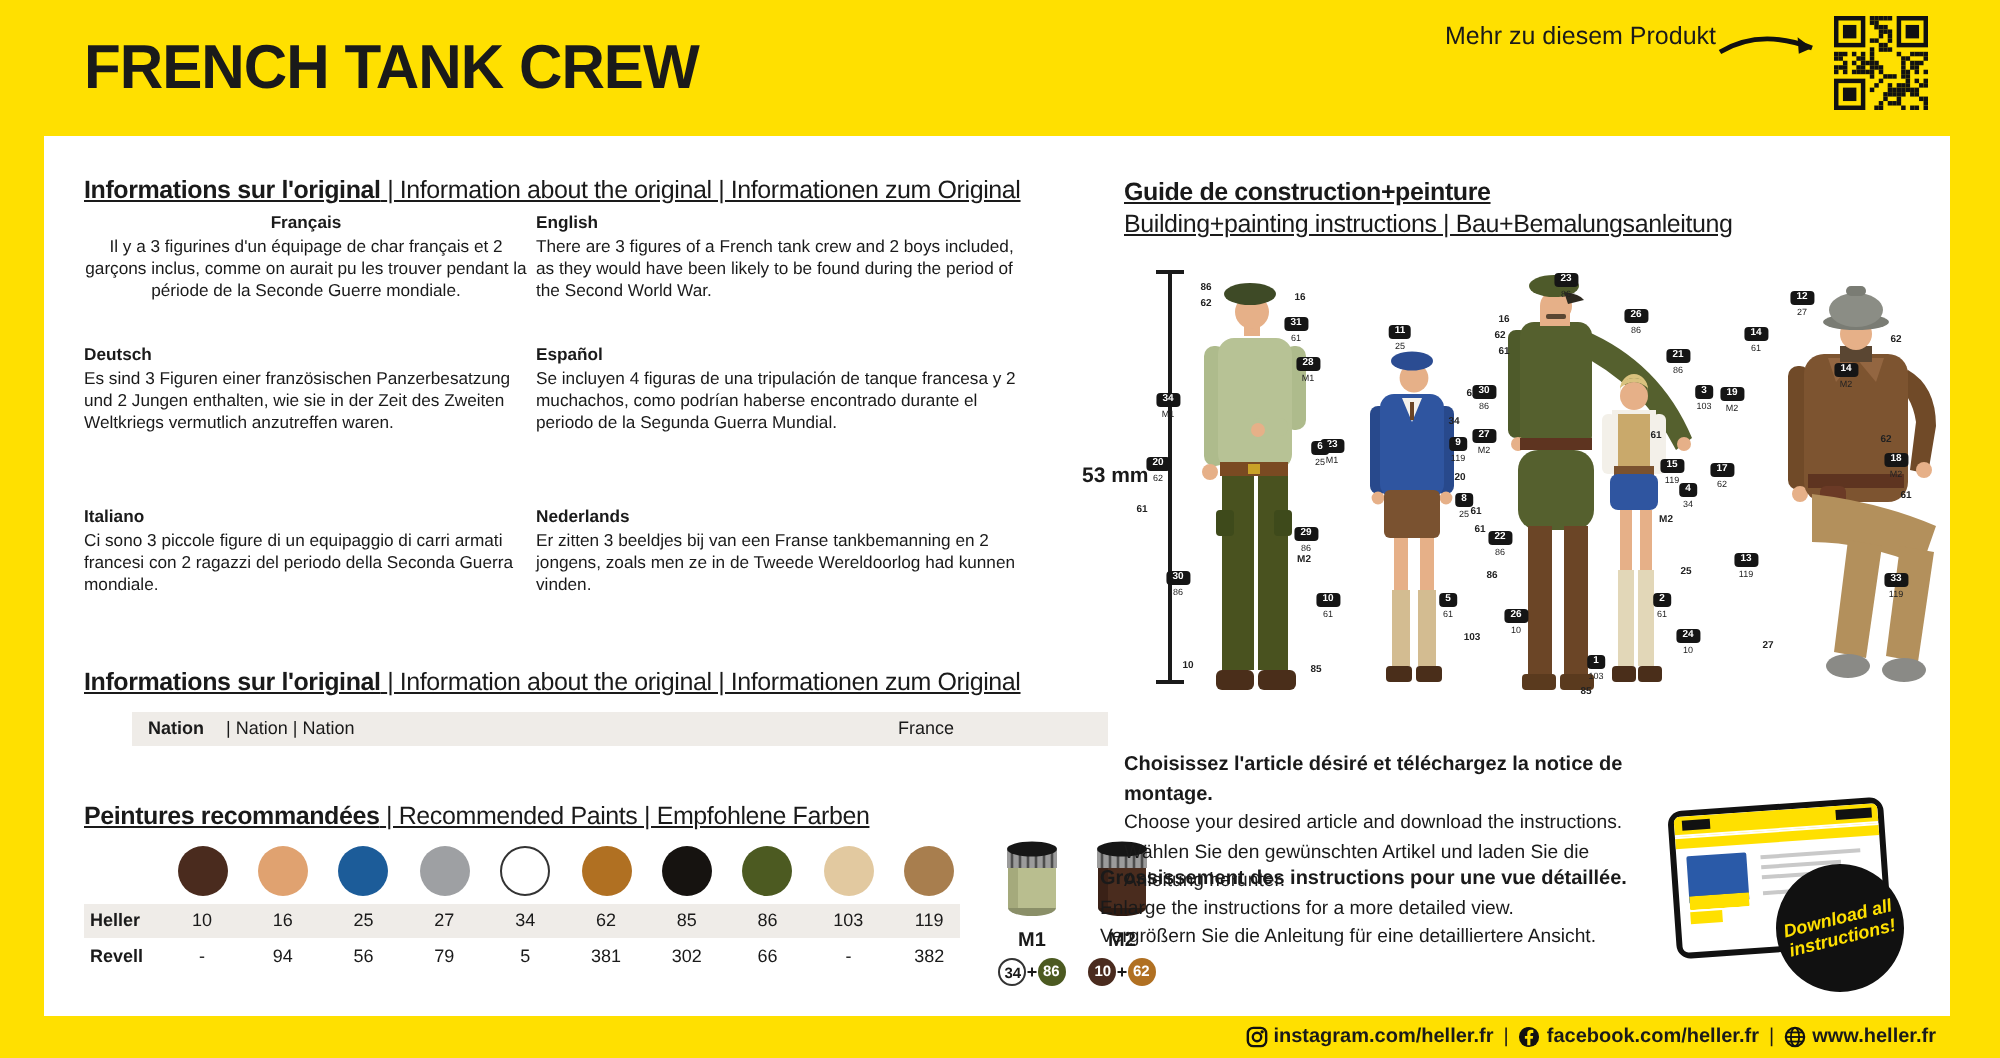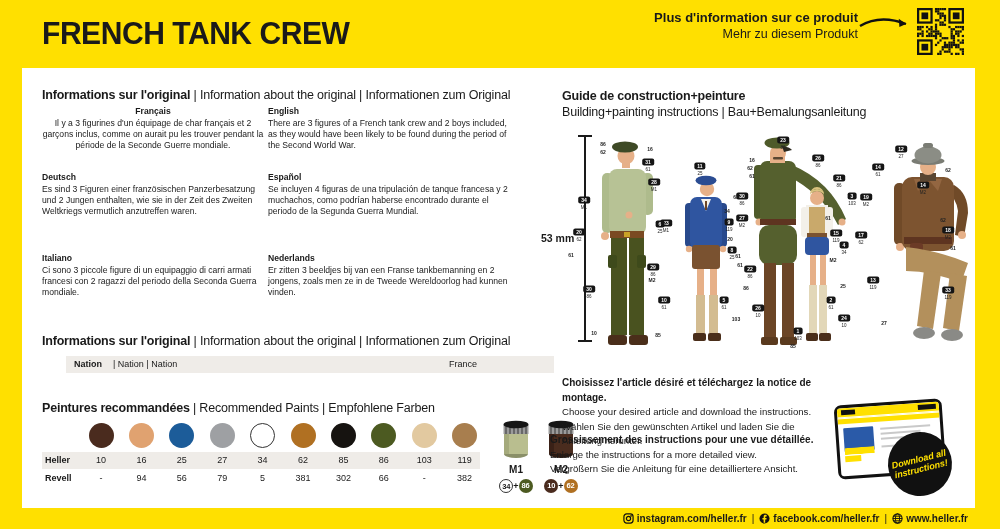--- a/index.html
+++ b/index.html
@@ -6,21 +6,21 @@
   body{width:1000px;height:529px;position:relative;overflow:hidden;
        font-family:"Liberation Sans", sans-serif;color:#1a1a1a;background:#FFE000;}
   .abs{position:absolute;}
   
   #title{left:42px;top:16px;font-size:31px;font-weight:bold;letter-spacing:-0.5px;transform:scaleX(0.97);transform-origin:left;}
   #moreinfo{right:142px;top:10px;text-align:right;line-height:16px;font-size:12.5px;}
   #moreinfo .b{font-weight:bold;font-size:13px;}
   #qr{left:917px;top:8px;width:47px;height:47px;background:#FFE000;}
   
   #panel{left:22px;top:68px;width:953px;height:440px;background:#ffffff;}
-  .h1{font-size:12.5px;letter-spacing:-0.2px;white-space:nowrap;}
+  .h1{font-size:12.5px;letter-spacing:-0.2px;white-space:nowrap;text-decoration:underline;}
   .h1 .b{font-weight:bold;}
   .lang{font-size:8.6px;line-height:11px;}
   .lang .ll{font-weight:bold;margin-bottom:1px;}
   .band{background:#EFECE8;}
   .natrow{font-size:9px;line-height:16px;}
   .natrow .b{font-weight:bold;}
   #paints-area span.pnum{position:absolute;transform:translateX(-50%);font-size:9px;}
   #paints-area .rowlab{position:absolute;left:3px;font-weight:bold;font-size:9px;}
   .swatch{position:absolute;width:25px;height:25px;border-radius:50%;box-sizing:border-box;}
   .mixlab{font-weight:bold;font-size:10px;text-align:center;}
@@ -58,21 +58,20 @@
           font-size:10px;font-weight:bold;gap:5px;}
   #footer .sep{font-weight:normal;}
   #footer .flink{display:flex;align-items:center;gap:3px;}
 </style>
 </head>
 <body>
 
 <div class="abs" id="title">FRENCH TANK CREW</div>
 
 <div class="abs" id="moreinfo">
-  <div class="b">Plus d'information sur ce produit</div>
   <div>Mehr zu diesem Produkt</div>
 </div>
 
 <svg class="abs" style="left:858px;top:12px;width:58px;height:26px;" viewBox="0 0 58 26">
   <path d="M2,14 Q22,2 48,12" fill="none" stroke="#111" stroke-width="2.4"></path>
   <path d="M48,12 l-8,-4 l2,8 z" fill="#111" transform="rotate(10 48 12)"></path>
 </svg>
 
 <svg class="abs" id="qr" viewBox="0 0 21 21">
     <g fill="#111">

